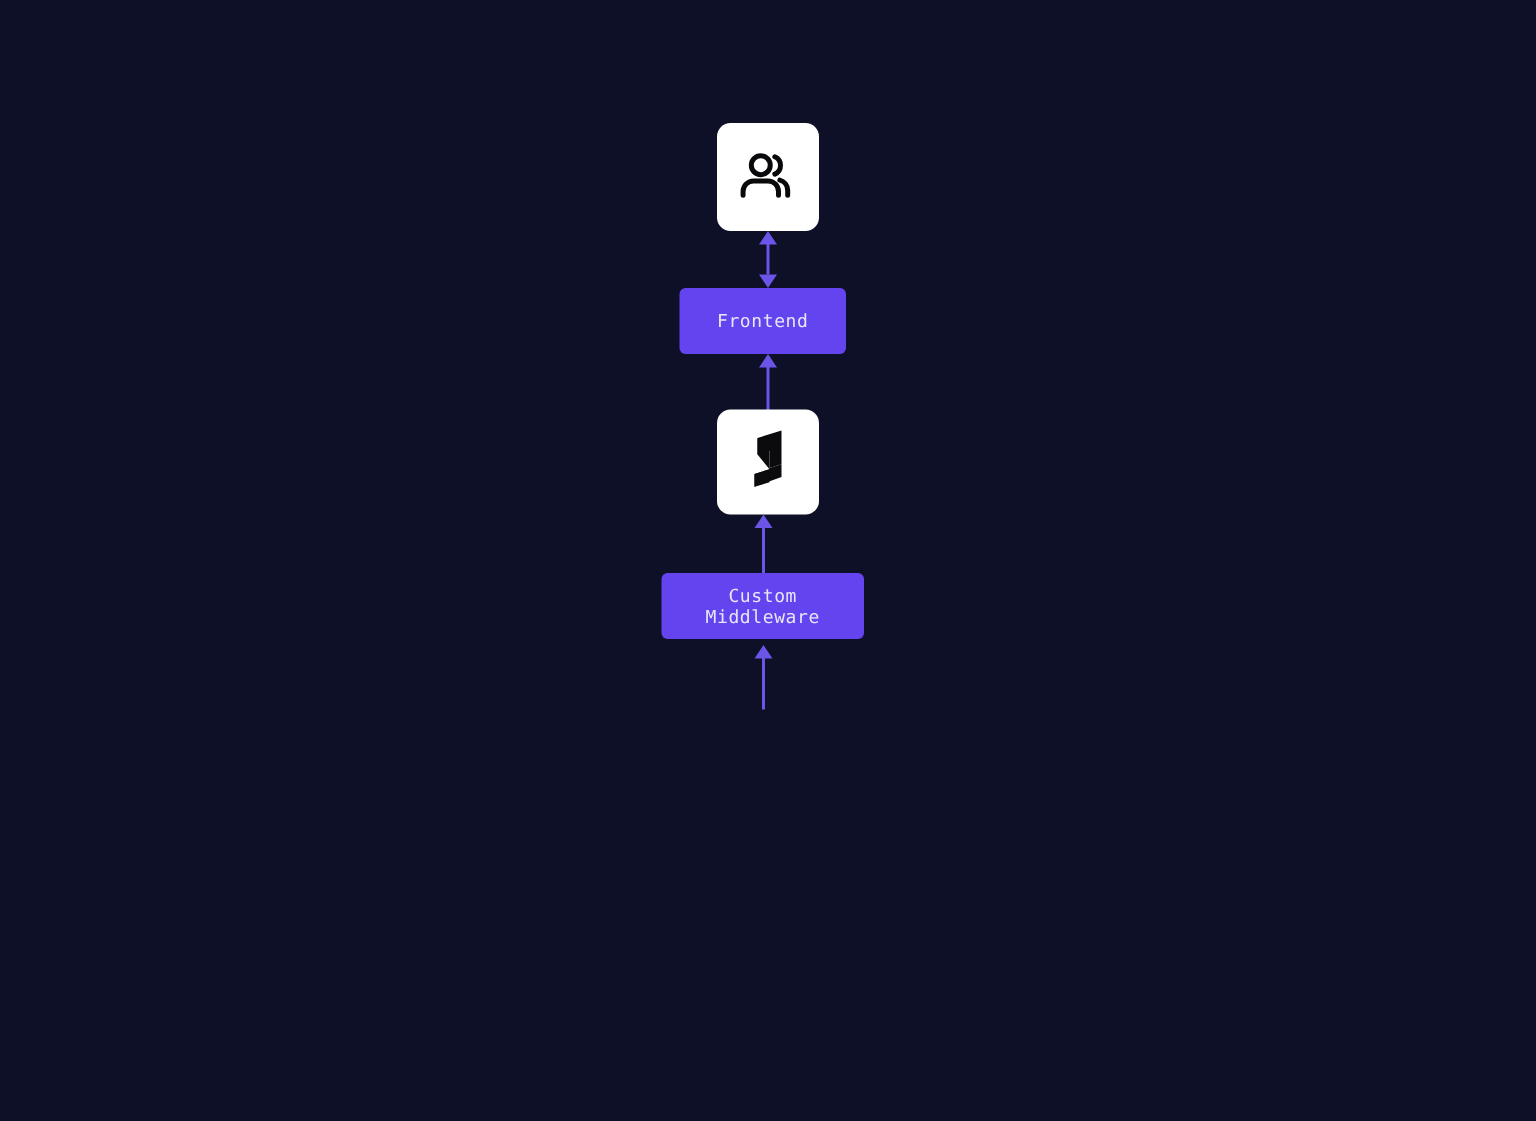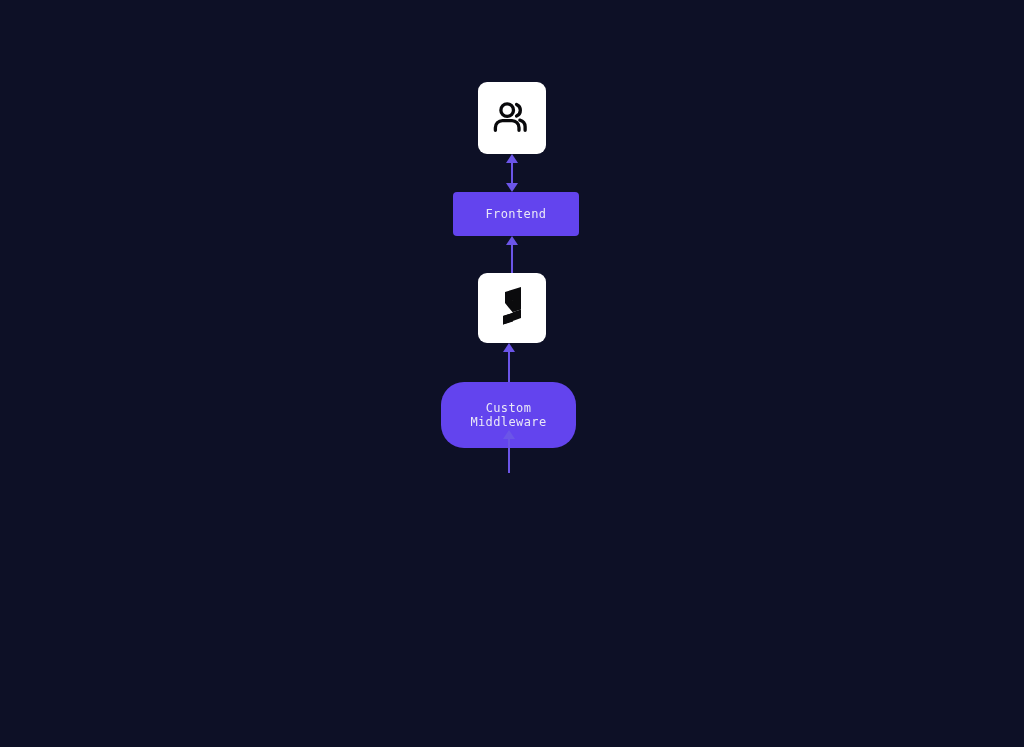--- a/index.html
+++ b/index.html
@@ -41,23 +41,23 @@
   }
   .node-icon {
     background: #ffffff;
     border-radius: 9px;
   }
   .node-icon svg {
     display: block;
   }
   
   #node-users      { left: 478px; top: 82px;  width: 68px;  height: 72px; }
-  #node-frontend   { left: 453px; top: 192px; width: 126px; height: 44px; }
+  #node-frontend   { left: 453px; top: 192px; width: 111px; height: 44px; }
   #node-sanity     { left: 478px; top: 273px; width: 68px;  height: 70px; }
-  #node-middleware { left: 441px; top: 382px; width: 135px; height: 66px; border-radius: 23px; }
+  #node-middleware { left: 441px; top: 382px; width: 135px; height: 44px; }
   #node-core       { left: 441px; top: 472px; width: 135px; height: 76px; }
 
   .edge-line {
     position: absolute;
     background: #6b55e8;
     width: 2px;
   }
   .arrow-head {
     position: absolute;
     width: 0;

